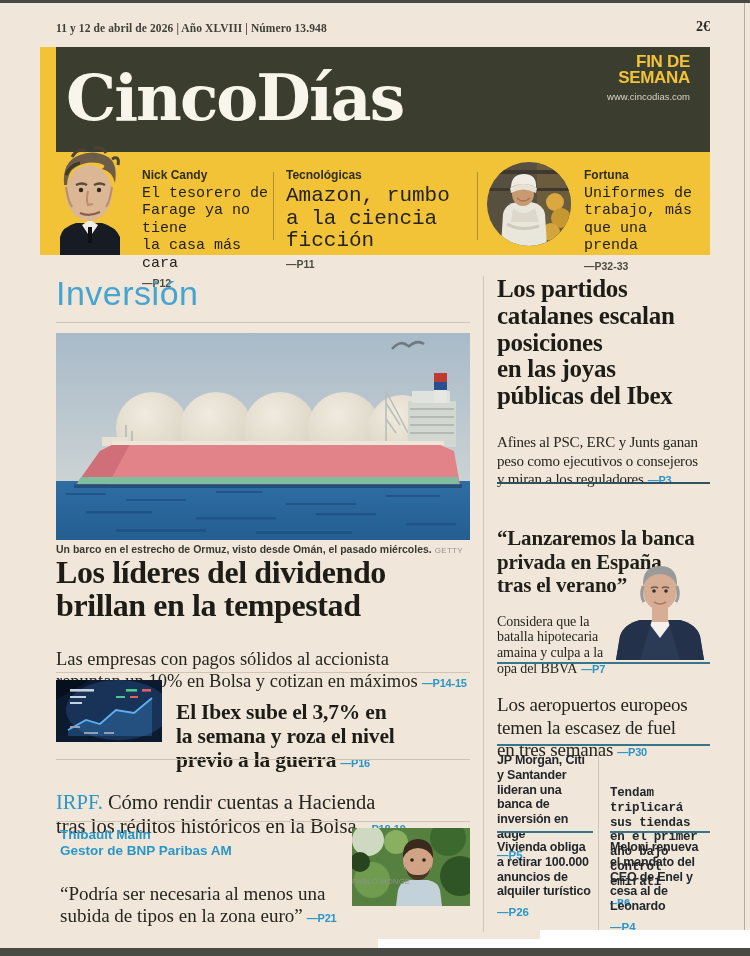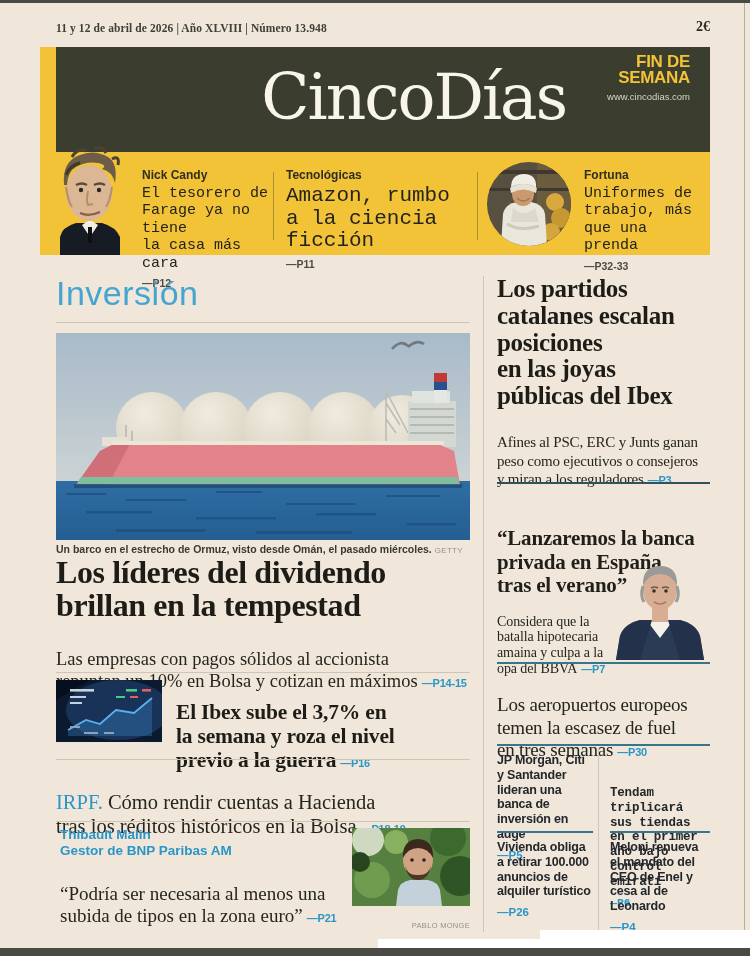--- a/index.html
+++ b/index.html
@@ -15,21 +15,21 @@
   .white-step1{left:540px;top:930px;width:210px;height:18px;background:#ffffff;}
   .white-step2{left:378px;top:939px;width:372px;height:9px;background:#ffffff;}
   .bottom-border{left:0;top:948px;width:750px;height:8px;background:#4a4a45;}
 
   
   .dateline{left:56px;top:22px;font:bold 11.5px "Liberation Serif",serif;color:#3f3e37;letter-spacing:.1px;}
   .price{left:560px;top:19px;width:150px;text-align:right;font:bold 14px "Liberation Serif",serif;color:#2b2a24;}
   .yellow-strip{left:40px;top:47px;width:16px;height:208px;background:#f2c237;}
   .mast{left:56px;top:47px;width:654px;height:105px;background:#3b3e2e;}
   .wordmark{left:66px;top:47px;width:500px;height:105px;line-height:102px;
-            font-family:"DejaVu Serif",serif;font-weight:normal;font-size:63px;color:#f8f5ea;letter-spacing:-2px;text-align:right;}
+            font-family:"DejaVu Serif",serif;font-weight:bold;font-size:63px;color:#f8f5ea;letter-spacing:-2px;}
   .edition{left:580px;top:54px;width:110px;text-align:right;color:#f2c237;
            font-family:Liberation Sans, sans-serif;font-weight:bold;font-size:17px;line-height:.95;letter-spacing:-.3px;}
   .website{left:560px;top:91px;width:130px;text-align:right;color:#d6d3c8;
            font-family:"Liberation Sans",sans-serif;font-size:9.5px;}
 
   
   .band{left:56px;top:152px;width:654px;height:103px;background:#f2c237;}
   .candy{left:42px;top:141px;width:94px;height:114px;}
   .teaser{font-family:"Liberation Sans",sans-serif;}
   .kicker{font:bold 12px "Liberation Sans",sans-serif;color:#2f2e1f;}
@@ -58,21 +58,21 @@
   .ibex-thumb{left:56px;top:680px;width:106px;height:62px;}
   .ibex-head{left:176px;top:676px;width:298px;font-weight:800;font-size:21.5px;line-height:1.12;color:#1d1c17;letter-spacing:-.2px;}
   .rule-b{left:56px;top:759px;width:414px;}
   .irpf{left:56px;top:766px;width:418px;font-size:20.5px;line-height:1.18;color:#26251f;}
   .irpf .leadin{color:#2a96c8;}
   .rule-c{left:56px;top:821px;width:414px;}
   .byline{font:bold 13.5px "Liberation Sans",sans-serif;color:#2a96c8;line-height:1.18;}
   .malin-name{left:60px;top:827px;width:290px;}
   .malin-quote{left:60px;top:861px;width:294px;font-size:19px;line-height:1.16;color:#26251f;}
   .malin-photo{left:352px;top:828px;width:118px;height:78px;}
-  .malin-credit{left:352px;top:921px;width:118px;text-align:right;font:7.5px "Liberation Sans",sans-serif;color:#93908a;letter-spacing:.3px;}
+  .malin-credit{left:352px;top:877px;width:118px;text-align:left;font:7.5px "Liberation Sans",sans-serif;color:#93908a;letter-spacing:.3px;}
 
   
   .col-div{left:483px;top:276px;width:1px;height:656px;background:#cfc6b7;}
 
   
   .r-head{left:497px;top:276px;width:216px;font-weight:800;font-size:25px;line-height:1.07;color:#1d1c17;letter-spacing:-.3px;}
   .r-sub{left:497px;top:415px;width:216px;font-size:15px;line-height:1.22;color:#26251f;letter-spacing:-.2px;}
   .teal{background:#36758a;height:2px;}
   .rule-r1{left:497px;top:482px;width:213px;background:#32515e;}
   .tolcheff-name{left:497px;top:491px;width:213px;font-size:14px;}

